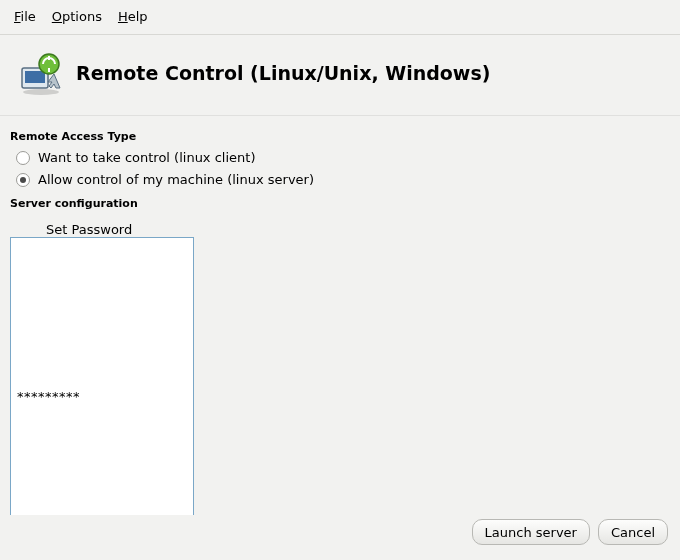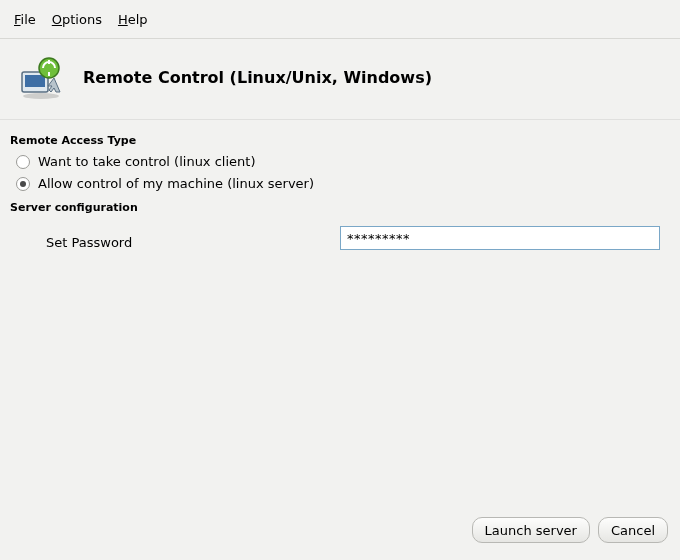--- a/index.html
+++ b/index.html
@@ -33,22 +33,22 @@
     display: flex; align-items: center;
     padding: 14px 14px 18px 14px;
     border-bottom: 1px solid #e0e0de;
   }
   .header .icon-wrap {
     width: 54px; height: 48px;
     margin-right: 8px;
     display: flex; align-items: center; justify-content: center;
   }
   .header h1 {
-    margin: 7px;
-    font-size: 16px;
+    margin: 0;
+    font-size: 19px;
     font-weight: bold;
   }
 
   
   .content {
     flex: 1 1 auto;
     padding: 8px 10px;
     overflow: auto;
   }
   .section-title {
@@ -70,22 +70,23 @@
     display: inline-flex; align-items: center; justify-content: center;
     flex: 0 0 auto;
   }
   .radio .dot {
     width: 6px; height: 6px; border-radius: 50%;
     background: #4a4a4a;
   }
   .radio-row .label { line-height: 16px; }
 
   .form-row {
-    display: flex; align-items: flex-end;
+    display: flex; align-items: flex-start;
     margin-top: 12px;
+    flex-direction: column;
   }
   .form-row .field-label {
     width: 330px;
     padding-left: 36px;
   }
   .form-row input[type="text"] {
     flex: 0 0 320px;
     height: 24px;
     border: 1px solid #7aa7c7;
     background: #fff;

